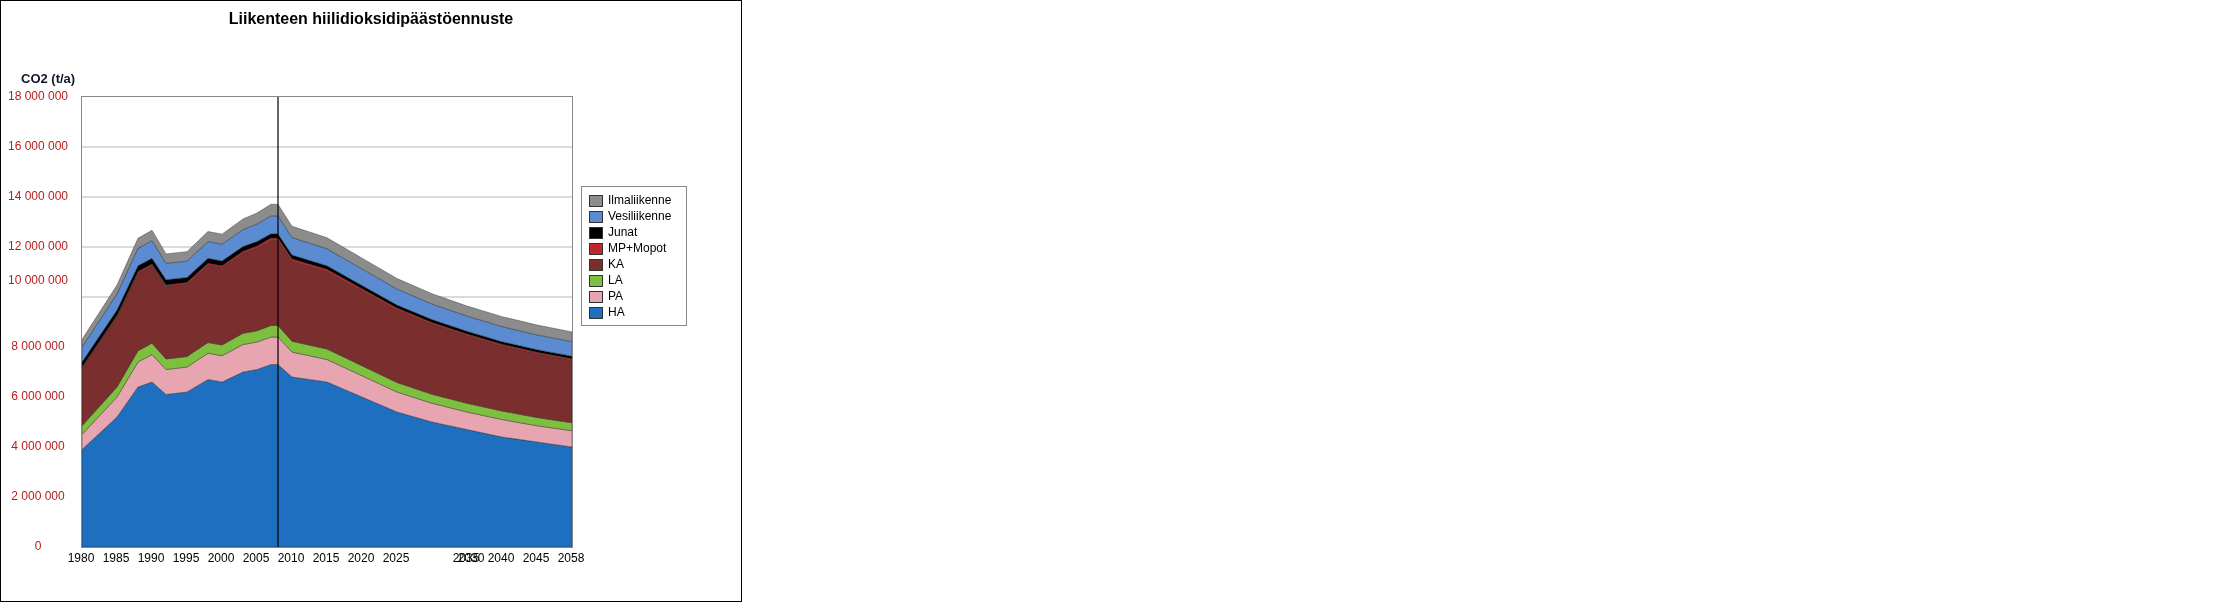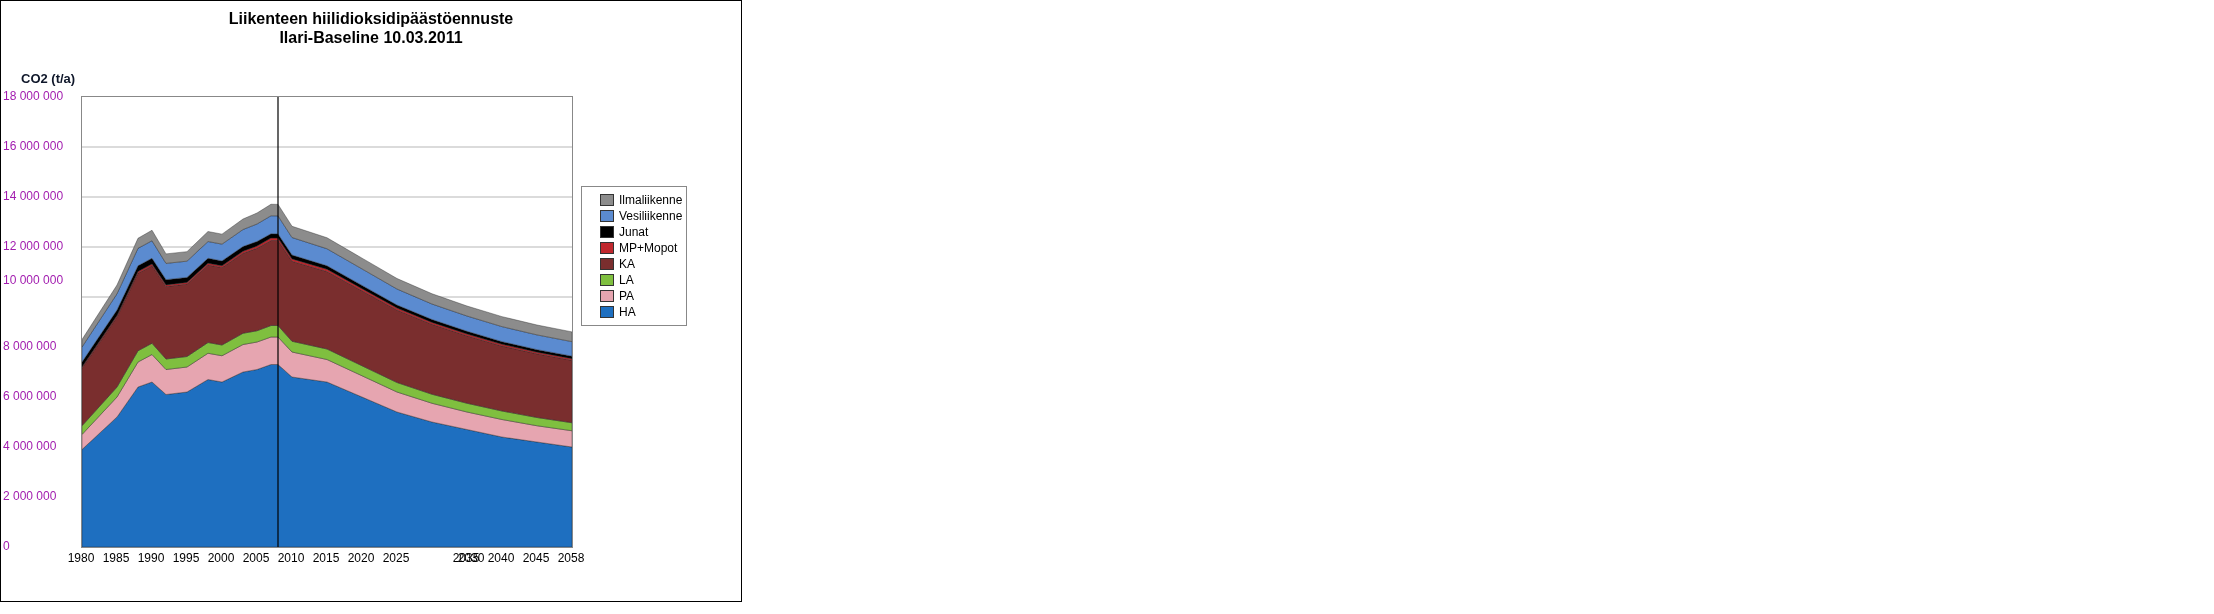--- a/index.html
+++ b/index.html
@@ -2,34 +2,33 @@
 <html><head>
 <meta charset="utf-8">
 <style>
   html,body{margin:0;padding:0;background:#fff;font-family:Arial,Helvetica,sans-serif}
   .canvas{width:2214px;height:614px;position:relative}
   .chart-box{position:absolute;left:0;top:0;width:740px;height:600px;border:1px solid #000;background:#fff}
   .title-block{position:absolute;left:0;top:8px;width:740px;text-align:center;font-weight:bold;font-size:16px;line-height:1.2;color:#000}
   .ylabel{position:absolute;left:20px;top:70px;font-size:13px;font-weight:bold;color:#0f172a}
   .plot{position:absolute;left:80px;top:95px;width:490px;height:450px;border:1px solid #888}
   .plot svg{position:absolute;left:0;top:0;width:100%;height:100%}
-  .ytick{position:absolute;right:668px;width:70px;text-align:left;font-size:12px;color:#a21caf;transform:translateY(-50%)}
+  .ytick{position:absolute;right:668px;width:70px;text-align:center;font-size:12px;color:#b91c1c;transform:translateY(-50%)}
   .xtick{position:absolute;top:550px;font-size:12px;color:#000;transform:translateX(-50%)}
   .legend{position:absolute;left:580px;top:185px;width:92px;border:1px solid #888;background:#fff;padding:4px 6px;font-size:12px;color:#000}
-  .lg-row{display:flex;align-items:center;gap:5px;margin:2px 12px}
+  .lg-row{display:flex;align-items:flex-end;gap:5px;margin:2px 1px}
   .sw{width:12px;height:10px;border:1px solid #333;flex:0 0 12px}
 </style>
 </head>
 <body>
 
 <div class="canvas">
   <div class="chart-box">
     <div class="title-block">
       <div>Liikenteen hiilidioksidipäästöennuste</div>
-      <div>Ilari-Baseline 10.03.2011</div>
     </div>
     <div class="ylabel">CO2 (t/a)</div>
 
     <div class="plot">
       <svg id="plot-svg" viewBox="0 0 490 450" preserveAspectRatio="none">
           <line x1="0" x2="490" y1="400" y2="400" stroke="#888" stroke-width="0.6"></line>
           <line x1="0" x2="490" y1="350" y2="350" stroke="#888" stroke-width="0.6"></line>
           <line x1="0" x2="490" y1="300" y2="300" stroke="#888" stroke-width="0.6"></line>
           <line x1="0" x2="490" y1="250" y2="250" stroke="#888" stroke-width="0.6"></line>
           <line x1="0" x2="490" y1="200" y2="200" stroke="#888" stroke-width="0.6"></line>

